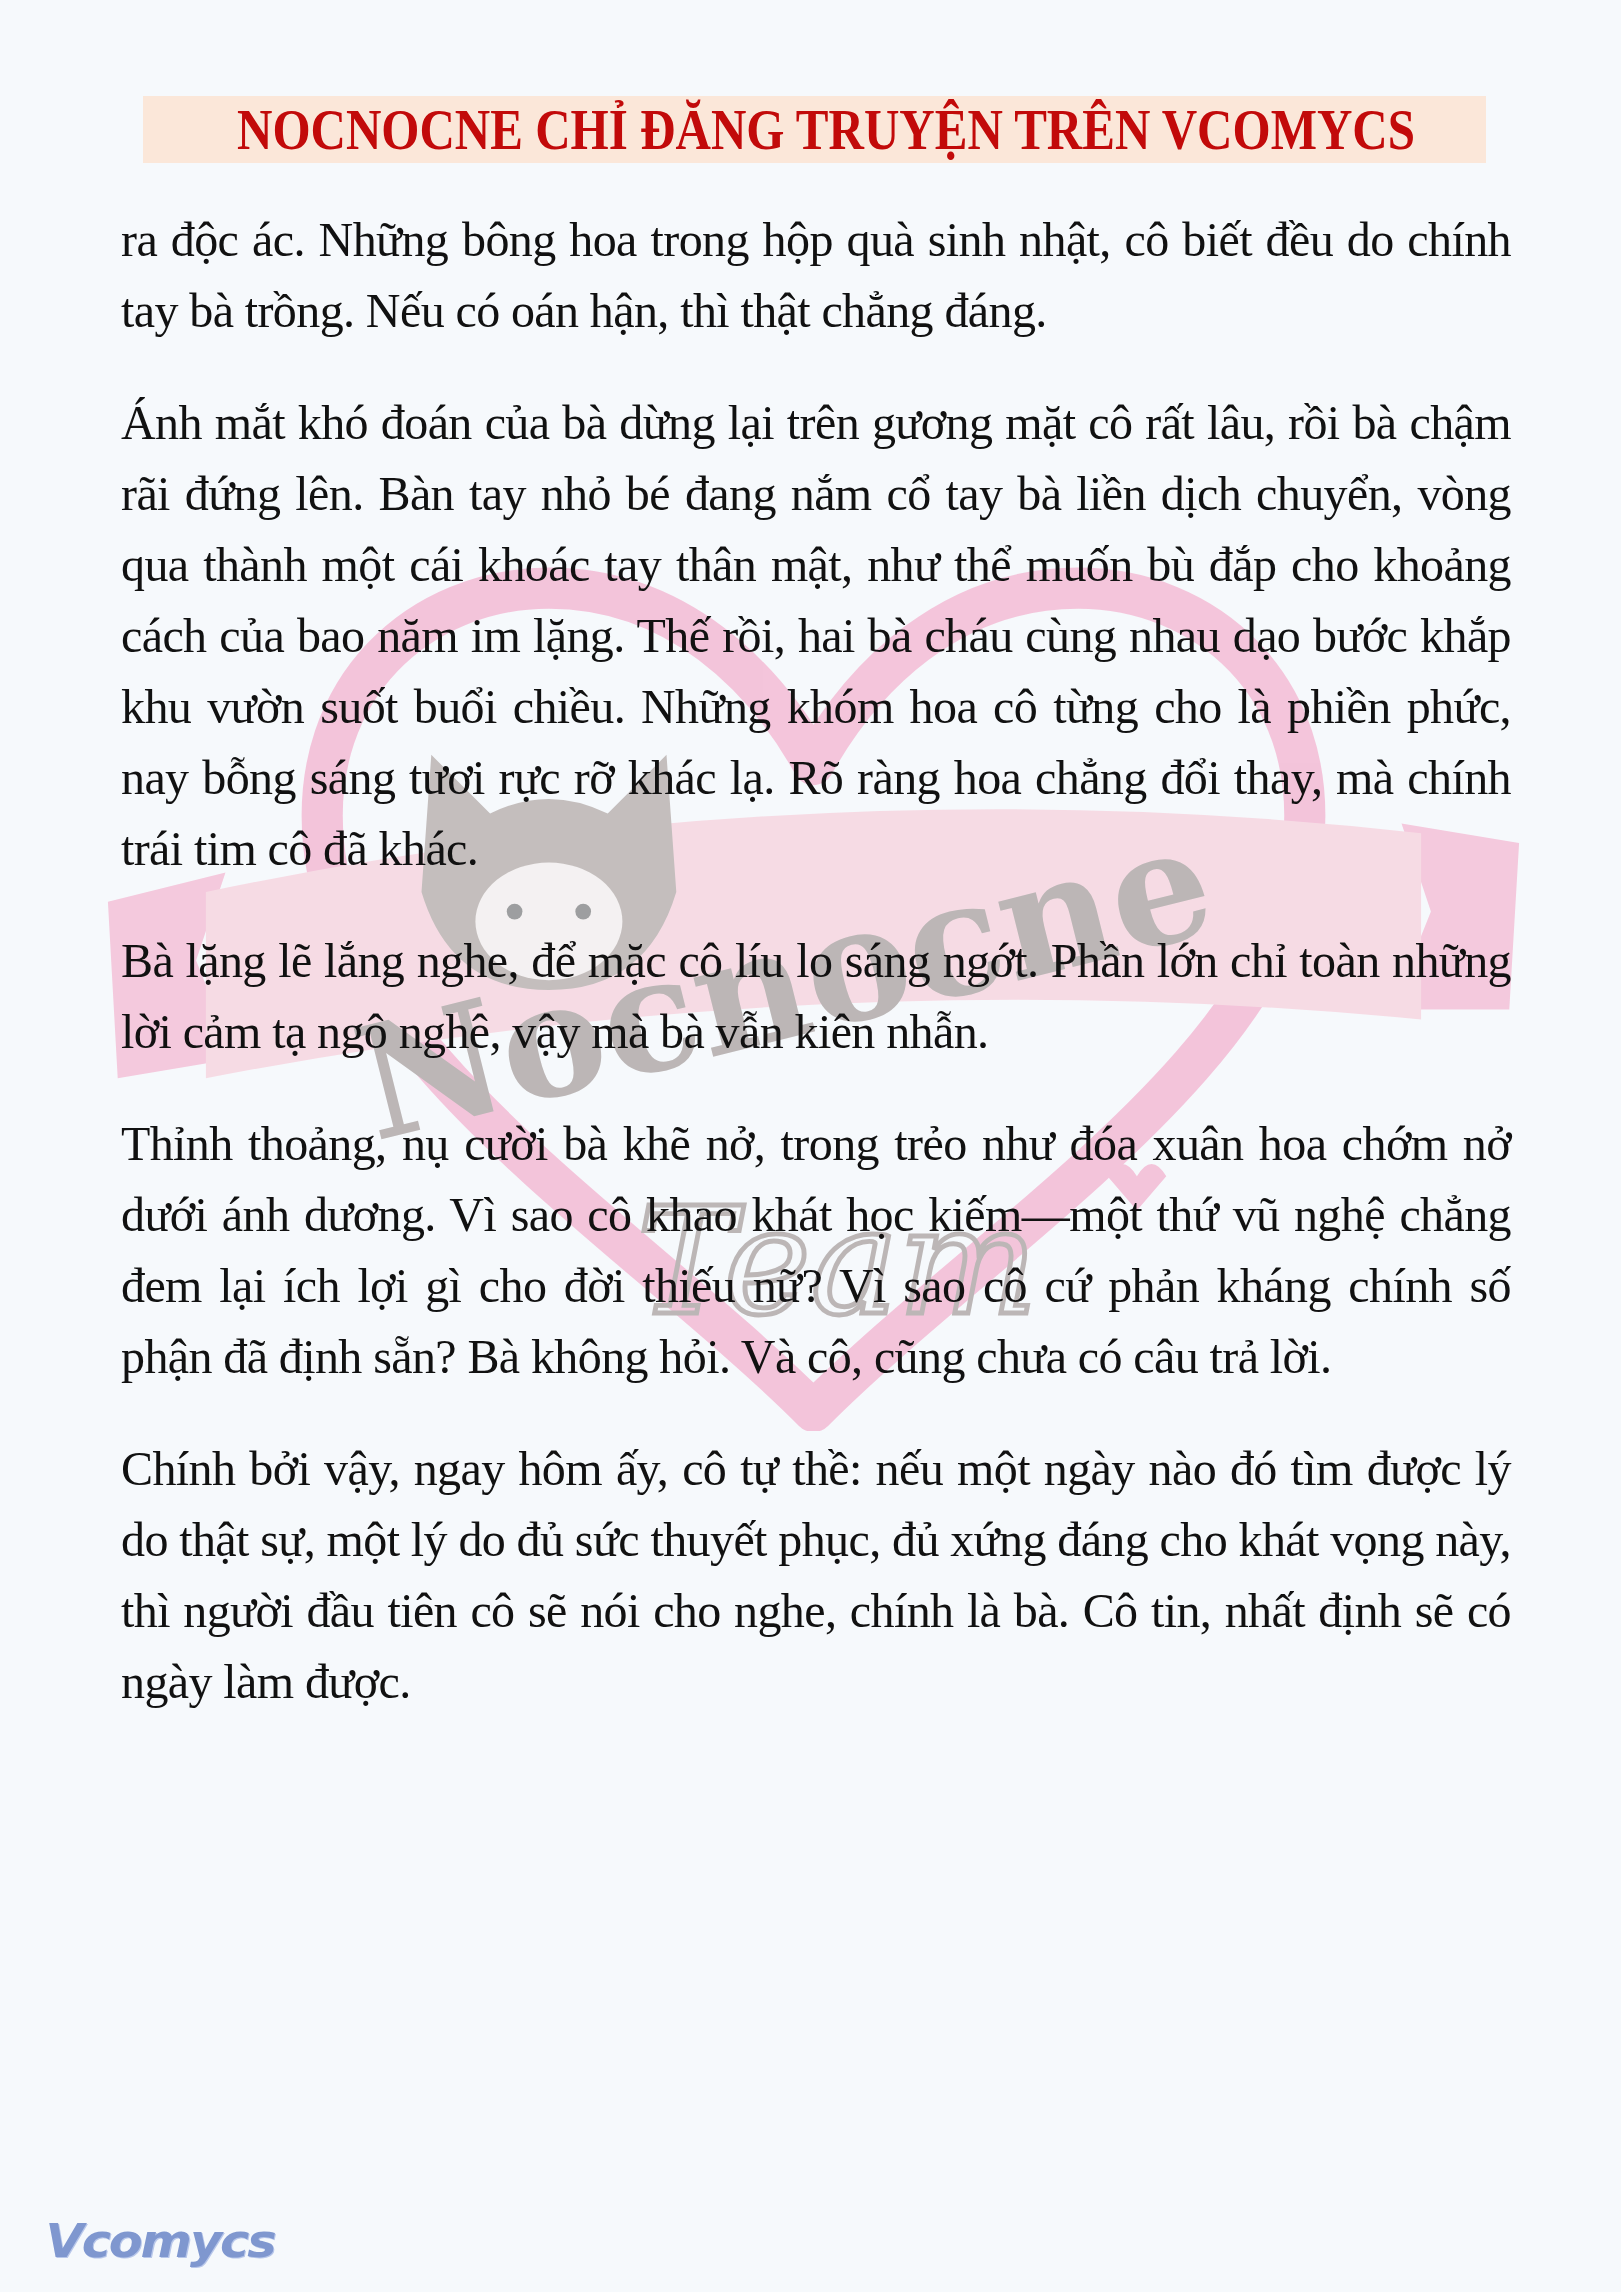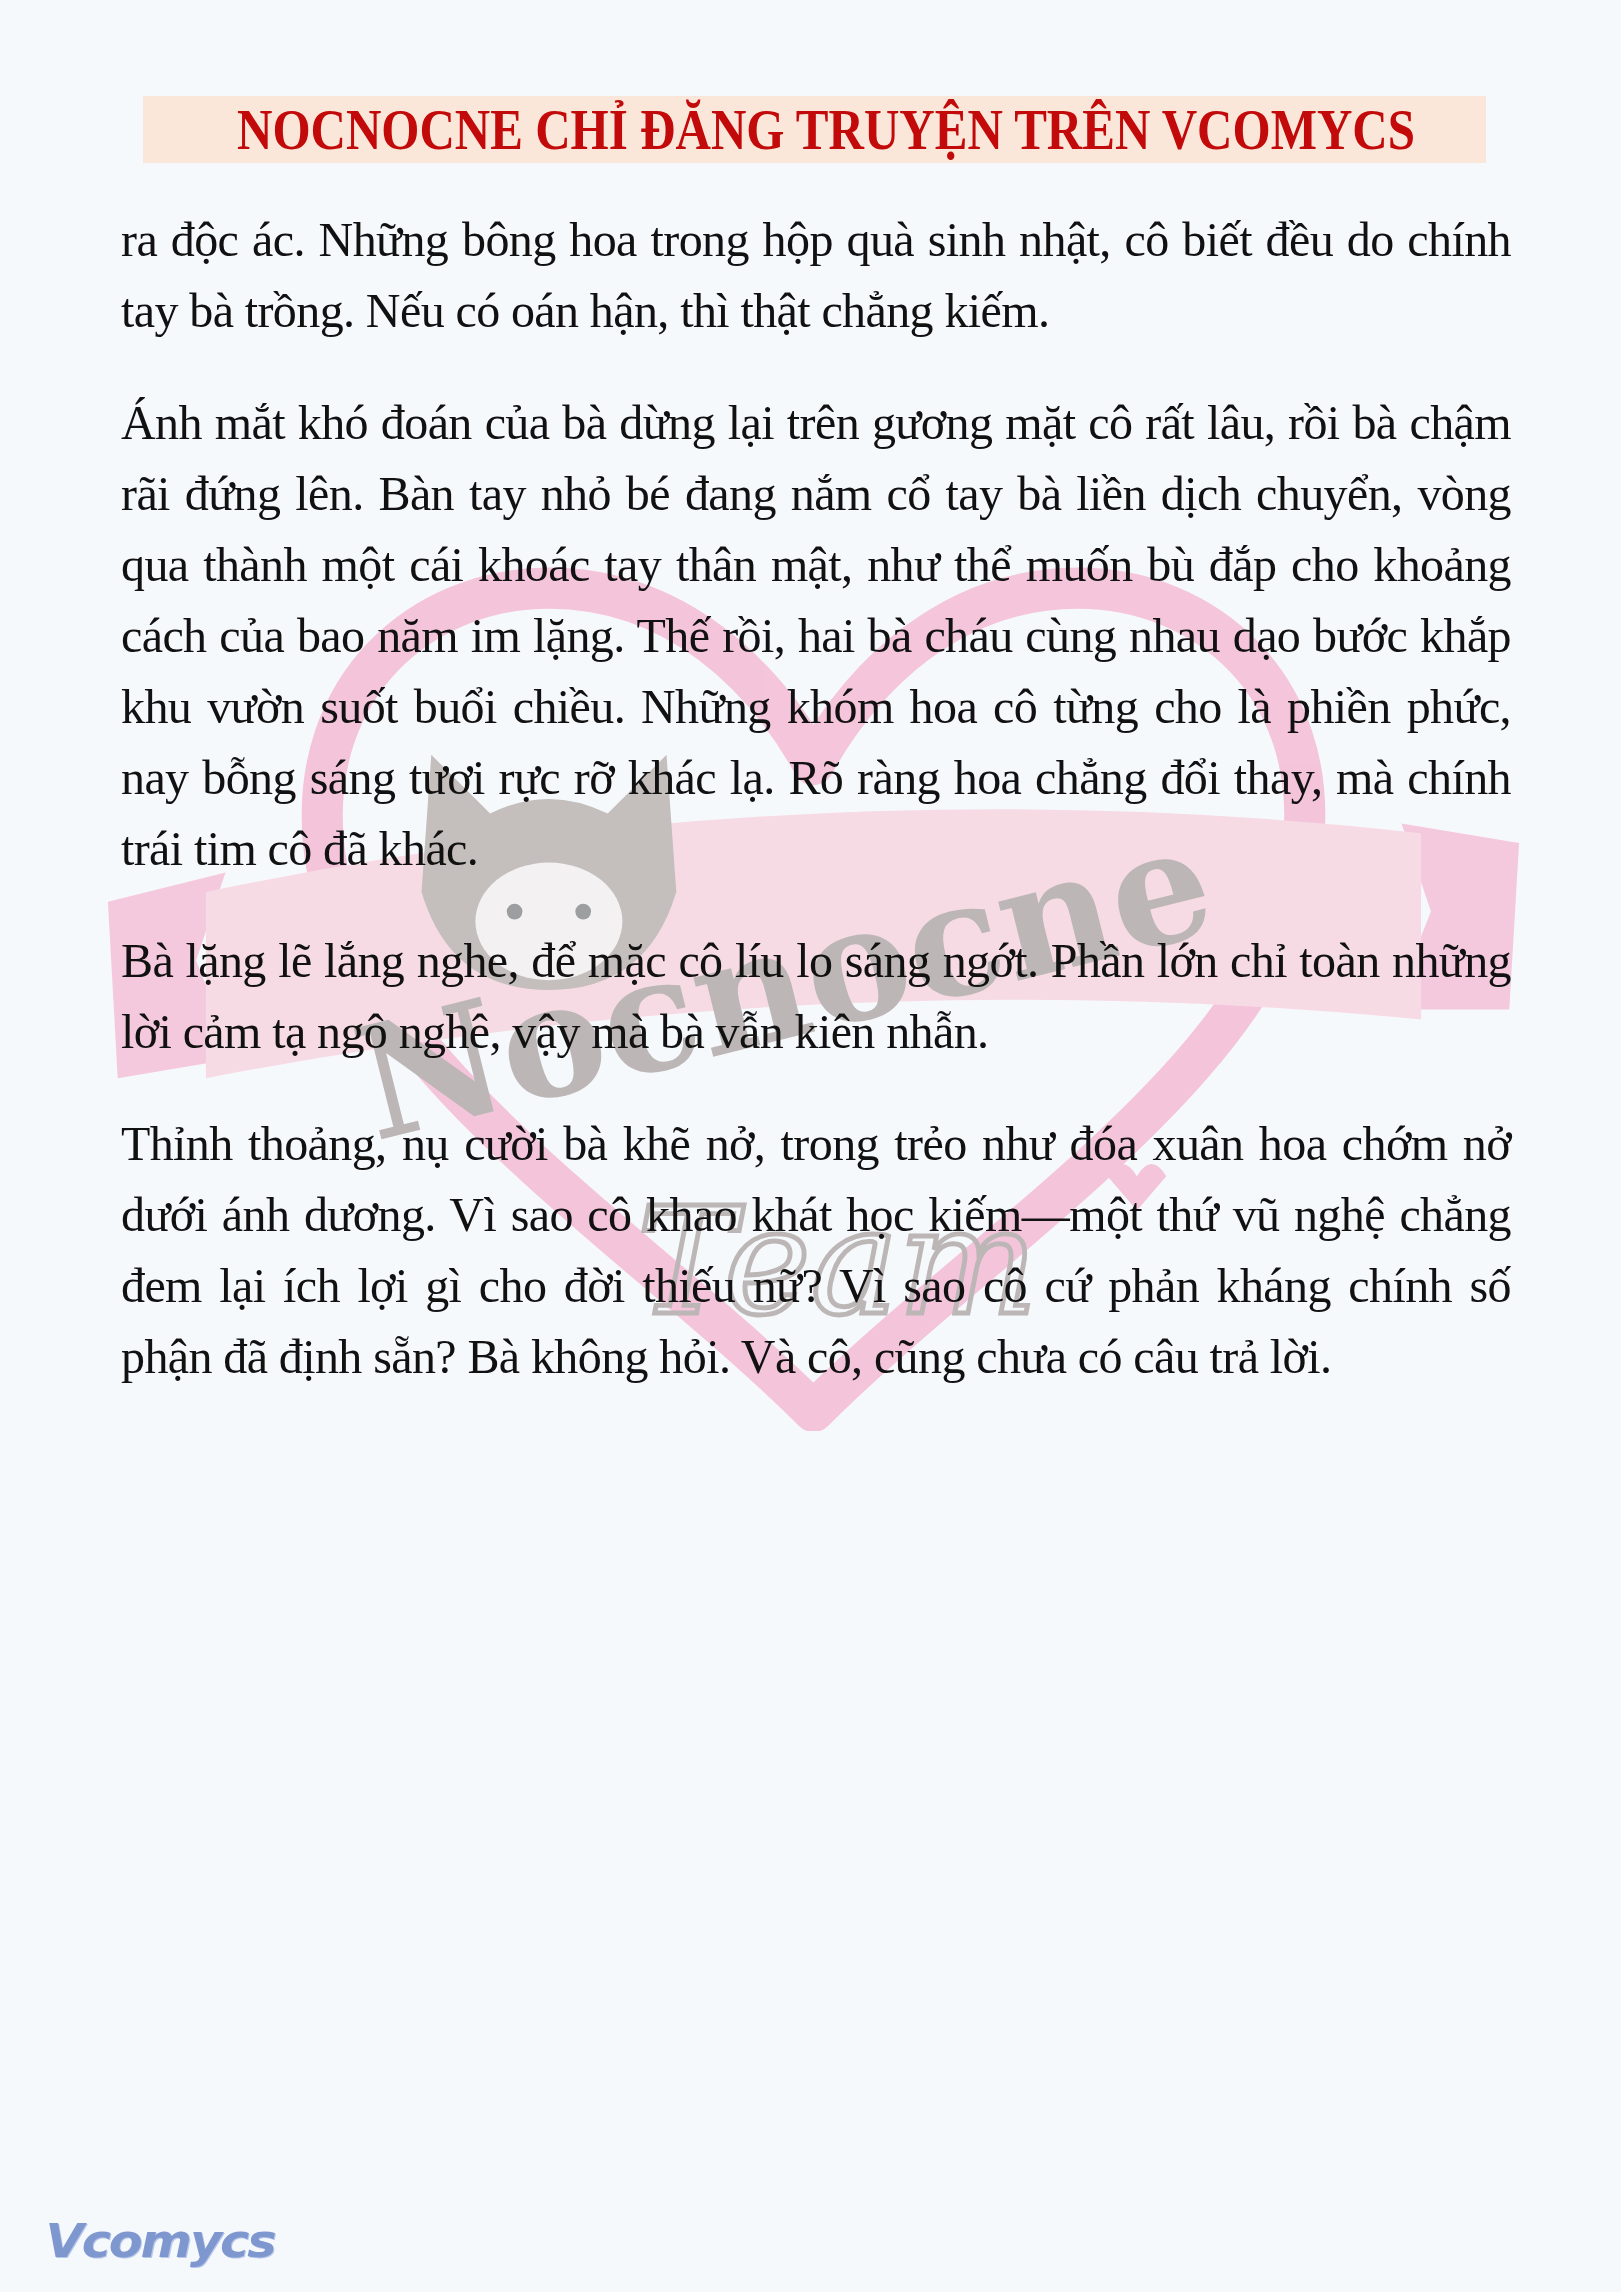--- a/index.html
+++ b/index.html
@@ -107,22 +107,23 @@
 
     <text x="560" y="780" font-family="DejaVu Serif, serif" font-style="italic" font-size="150" fill="none" stroke="#8d817e" stroke-width="5">Team</text>
     <path d="M1040 640 q 15 -25 30 0 q 15 -25 30 0 l -30 35 z" fill="#f29ac0"></path>
   </g>
 </svg>
 
 <div class="title-banner"></div>
 <div class="title-text">NOCNOCNE CHỈ ĐĂNG TRUYỆN TRÊN VCOMYCS</div>
 
 <div class="content">
-  <p class="para">ra độc ác. Những bông hoa trong hộp quà sinh nhật, cô biết đều do chính tay bà trồng. Nếu có oán hận, thì thật chẳng kiếm.</p>
+  <p class="para">ra độc ác. Những bông hoa trong hộp quà sinh nhật, cô biết đều do chính tay bà trồng. Nếu có oán hận, thì thật chẳng đáng.</p>
   <p class="para">Ánh mắt khó đoán của bà dừng lại trên gương mặt cô rất lâu, rồi bà chậm rãi đứng lên. Bàn tay nhỏ bé đang nắm cổ tay bà liền dịch chuyển, vòng qua thành một cái khoác tay thân mật, như thể muốn bù đắp cho khoảng cách của bao năm im lặng. Thế rồi, hai bà cháu cùng nhau dạo bước khắp khu vườn suốt buổi chiều. Những khóm hoa cô từng cho là phiền phức, nay bỗng sáng tươi rực rỡ khác lạ. Rõ ràng hoa chẳng đổi thay, mà chính trái tim cô đã khác.</p>
   <p class="para">Bà lặng lẽ lắng nghe, để mặc cô líu lo sáng ngớt. Phần lớn chỉ toàn những lời cảm tạ ngô nghê, vậy mà bà vẫn kiên nhẫn.</p>
   <p class="para">Thỉnh thoảng, nụ cười bà khẽ nở, trong trẻo như đóa xuân hoa chớm nở dưới ánh dương. Vì sao cô khao khát học kiếm—một thứ vũ nghệ chẳng đem lại ích lợi gì cho đời thiếu nữ? Vì sao cô cứ phản kháng chính số phận đã định sẵn? Bà không hỏi. Và cô, cũng chưa có câu trả lời.</p>
+  <p class="para">Chính bởi vậy, ngay hôm ấy, cô tự thề: nếu một ngày nào đó tìm được lý do thật sự, một lý do đủ sức thuyết phục, đủ xứng đáng cho khát vọng này, thì người đầu tiên cô sẽ nói cho nghe, chính là bà. Cô tin, nhất định sẽ có ngày làm được.</p>
 </div>
 
 <div class="logo">
   <span class="logo-text">Vcomycs</span>
 </div>
 
 
 </body></html>

